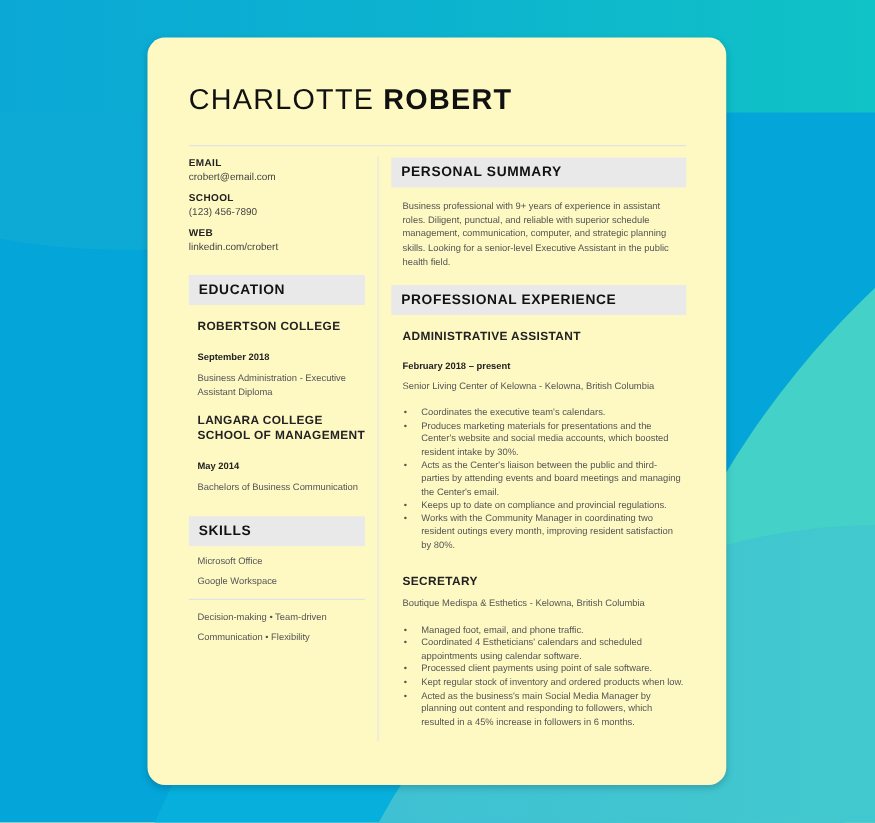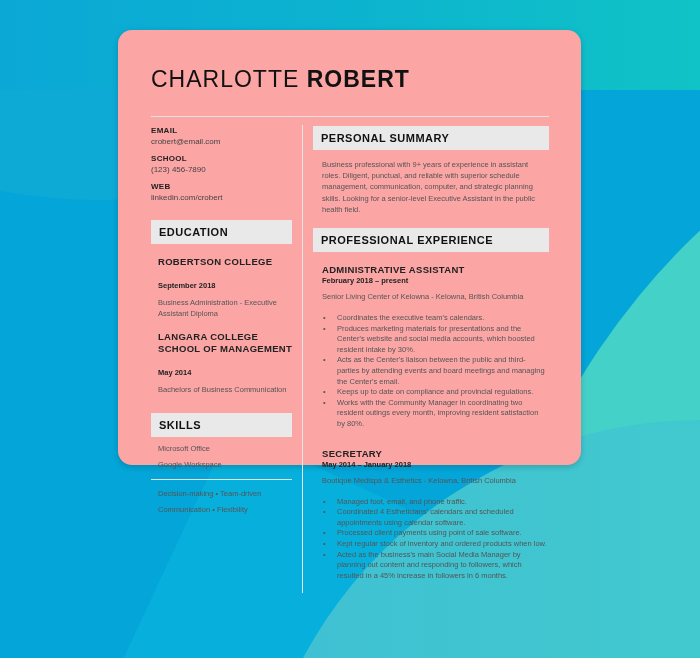--- a/index.html
+++ b/index.html
@@ -24,22 +24,22 @@
     .bg-bottom {
       position: absolute; left: 250px; top: 420px; width: 900px; height: 900px;
       border-radius: 50%; background: linear-gradient(90deg, #3fc0d4 0%, #44d1c8 100%);
     }
     .bg-bottomleft {
       position: absolute; left: 60px; top: 500px; width: 500px; height: 700px;
       transform: rotate(25deg); background: #07b0dc;
     }
 
     .card {
-      position: absolute; left: 118px; top: 30px; width: 463px; height: 435px;
-      background: #fca5a5; border-radius: 14px;
+      position: absolute; left: 118px; top: 30px; width: 463px; height: 598px;
+      background: #fef9c3; border-radius: 14px;
       box-shadow: 0 2px 6px rgba(0,0,0,0.18);
     }
     .name {
       position: absolute; left: 33px; top: 36px;
       font-size: 23px; letter-spacing: 1px; color: #111;
       font-weight: 400;
     }
     .name b { font-weight: 700; }
     .top-rule {
       position: absolute; left: 33px; top: 86px; width: 398px; height: 1px; background: #e2e2e2;
@@ -66,21 +66,21 @@
     .edu-desc { font-size: 7.5px; color: #555; margin-top: 7px; line-height: 11px; }
     .edu-block { padding-left: 7px; }
 
     .skill { font-size: 7.5px; color: #555; line-height: 16px; padding-left: 7px; }
     .skill-rule { height: 1px; background: #e2e2e2; width: 141px; margin: 6px 0 6px 0; }
 
     .summary { font-size: 7.5px; color: #555; line-height: 11.2px; padding-left: 9px; padding-right: 4px; margin-top: 9px; }
 
     .job { padding-left: 9px; }
     .job-title { font-size: 9.5px; font-weight: 700; color: #222; letter-spacing: 0.3px; }
-    .job-date { font-size: 7.5px; font-weight: 700; color: #222; margin-top: 1px; }
+    .job-date { font-size: 7.5px; font-weight: 700; color: #222; margin-top: 13px; }
     .job-company { font-size: 7.5px; color: #555; margin-top: 7px; }
     .bullets { list-style: none; margin: 12px 0 0 0; padding: 0; }
     .bullets li { font-size: 7.5px; color: #555; line-height: 10.6px; position: relative; padding-left: 15px; padding-right: 2px; }
     .bullets li .dot { position: absolute; left: 1px; top: 0; }
   </style>
 </head>
 <body>
 
 <div class="bg">
   <div class="bg-topleft"></div>
@@ -146,21 +146,20 @@
         <li><span class="dot">•</span><span>Coordinates the executive team's calendars.</span></li>
         <li><span class="dot">•</span><span>Produces marketing materials for presentations and the Center's website and social media accounts, which boosted resident intake by 30%.</span></li>
         <li><span class="dot">•</span><span>Acts as the Center's liaison between the public and third-parties by attending events and board meetings and managing the Center's email.</span></li>
         <li><span class="dot">•</span><span>Keeps up to date on compliance and provincial regulations.</span></li>
         <li><span class="dot">•</span><span>Works with the Community Manager in coordinating two resident outings every month, improving resident satisfaction by 80%.</span></li>
       </ul>
     </div>
 
     <div class="job" style="margin-top:18px;">
       <div class="job-title">SECRETARY</div>
-      <div class="job-date">May 2014 – January 2018</div>
       <div class="job-company">Boutique Medispa &amp; Esthetics - Kelowna, British Columbia</div>
       <ul class="bullets">
         <li><span class="dot">•</span><span>Managed foot, email, and phone traffic.</span></li>
         <li><span class="dot">•</span><span>Coordinated 4 Estheticians' calendars and scheduled appointments using calendar software.</span></li>
         <li><span class="dot">•</span><span>Processed client payments using point of sale software.</span></li>
         <li><span class="dot">•</span><span>Kept regular stock of inventory and ordered products when low.</span></li>
         <li><span class="dot">•</span><span>Acted as the business's main Social Media Manager by planning out content and responding to followers, which resulted in a 45% increase in followers in 6 months.</span></li>
       </ul>
     </div>
   </div>

